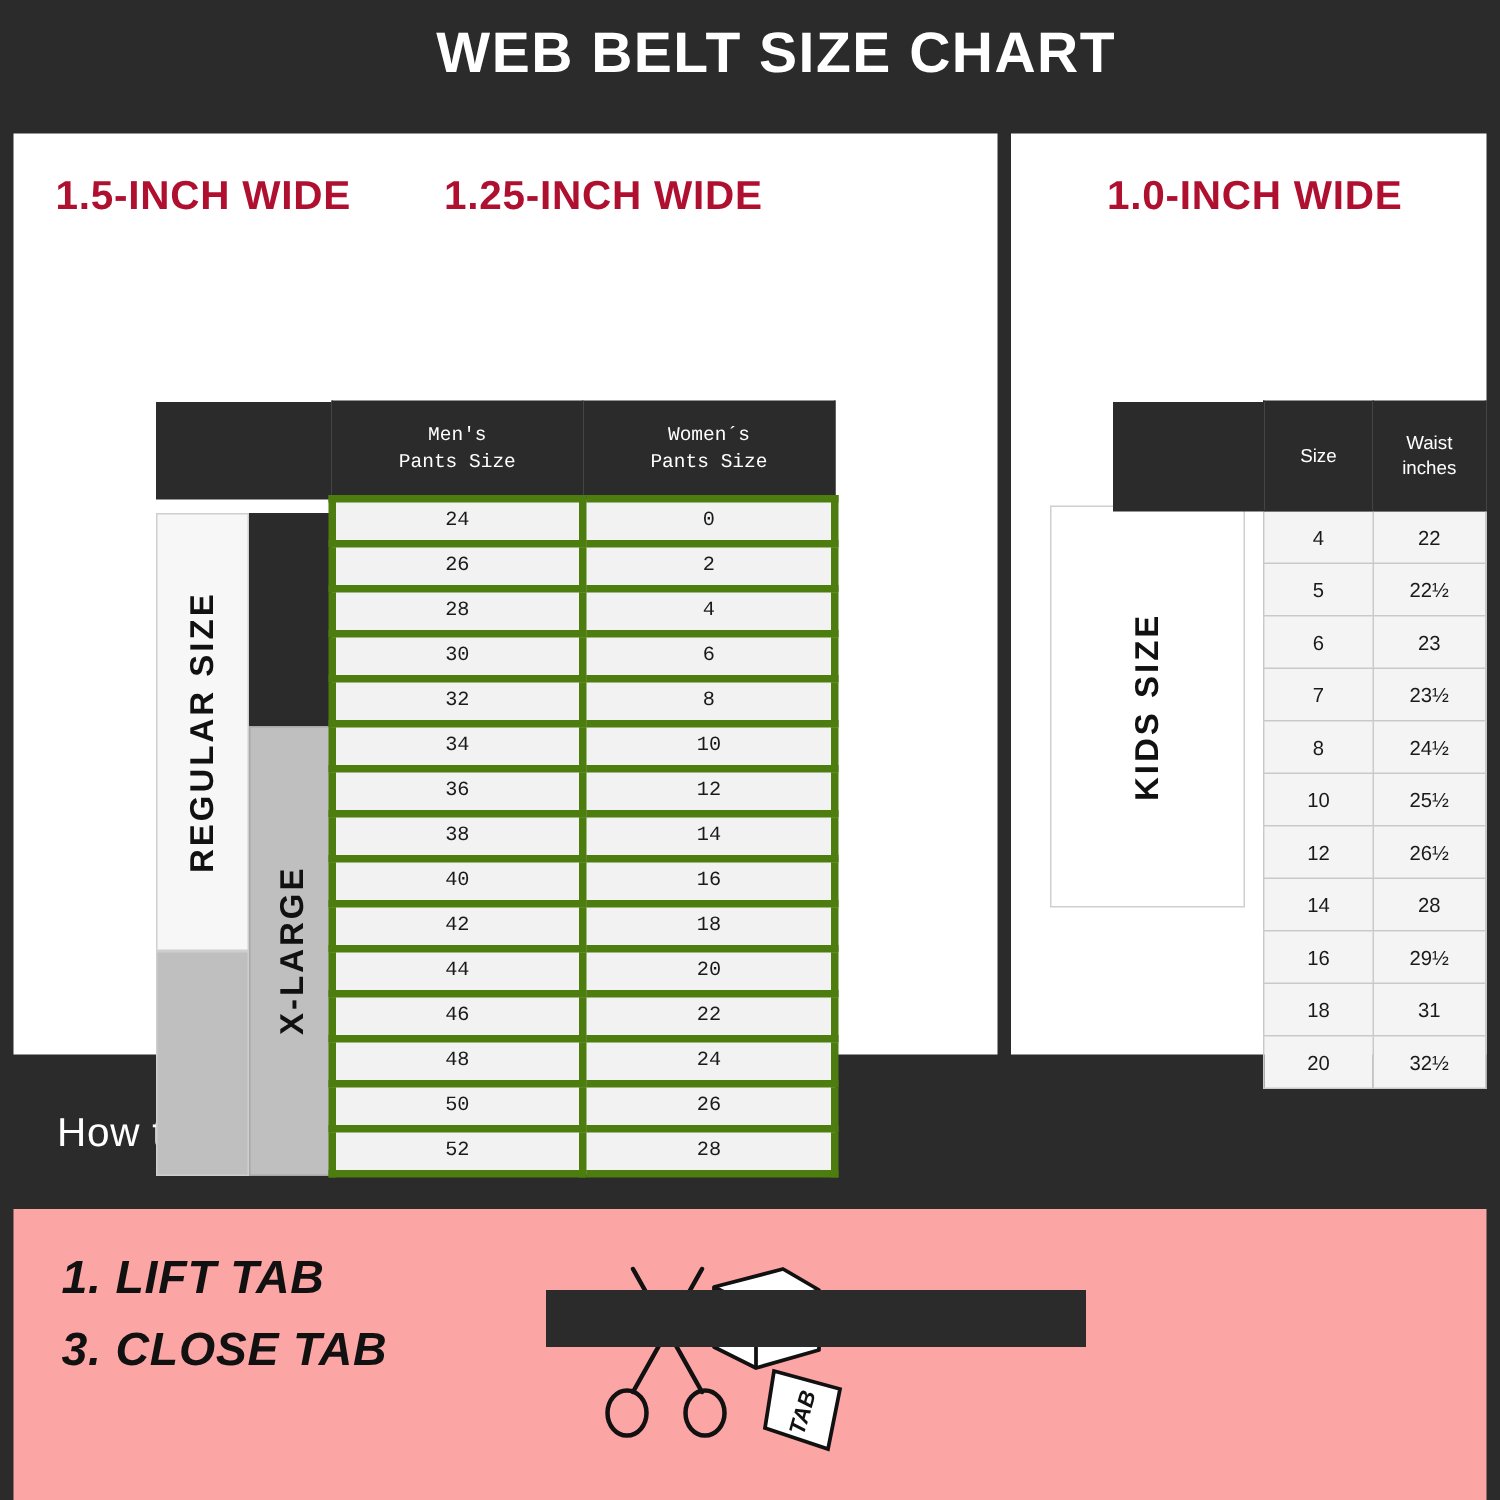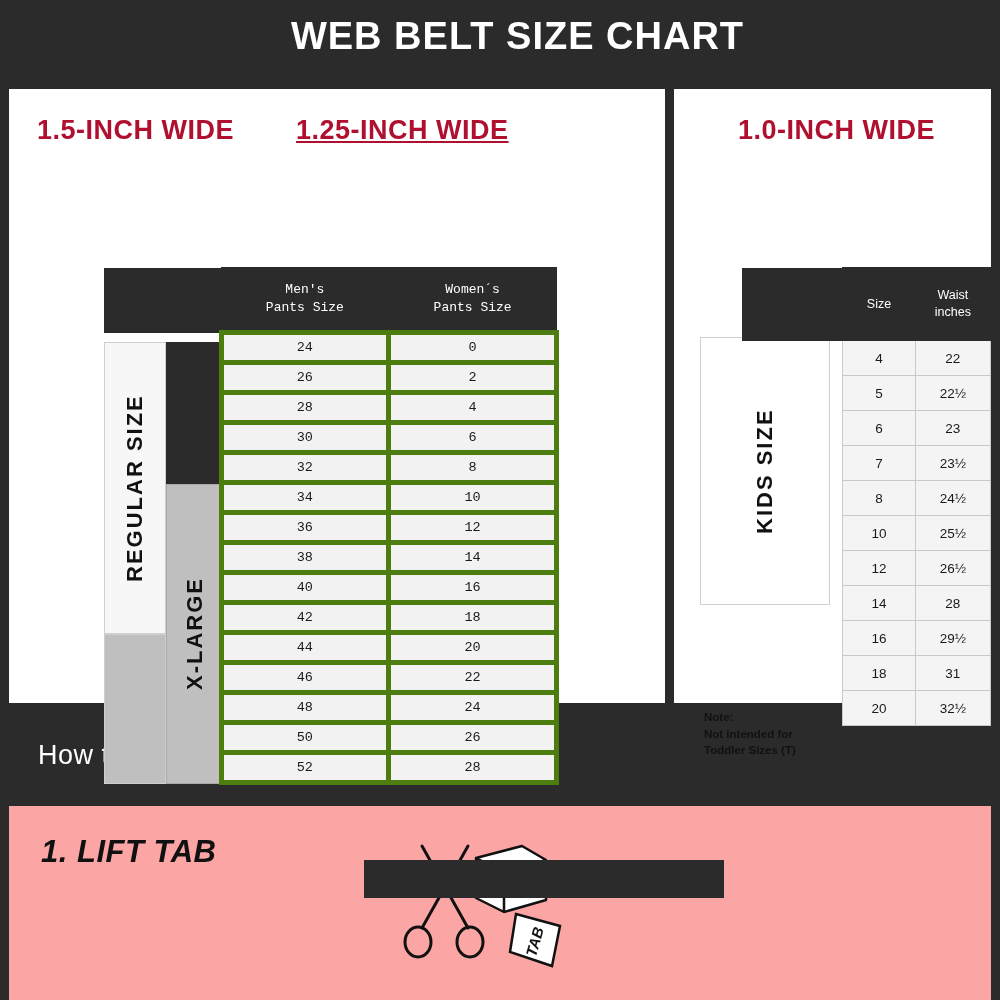--- a/index.html
+++ b/index.html
@@ -48,21 +48,21 @@
     display:flex;
     padding-top:26px;
     padding-left:28px;
   }
   .sect-head{
     color:#b01030;
     font-size:27px;
     font-weight:bold;
     letter-spacing:0.5px;
   }
-  .sect-head.second{margin-left:62px;text-decoration:underline;}
+  .sect-head.second{margin-left:62px;}
   .sect-head.right{margin-left:36px;}
 
   
   table{border-collapse:collapse;}
   .adultwrap{
     position:absolute;
     left:95px;top:178px;font-family:Liberation Mono, monospace;
   }
   .adult{
     width:455px;
@@ -282,25 +282,20 @@
       </div>
     </div>
 
     <div class="panel panel-right">
       <div class="panel-heads">
         <div class="sect-head right">1.0-INCH WIDE</div>
       </div>
 
       <div class="vl-kids">KIDS SIZE</div>
 
-      <div class="note">
-        <div>Note:</div>
-        <div>Not intended for</div>
-        <div>Toddler Sizes (T)</div>
-      </div>
 
       <div class="kidswrap">
         <table class="kids">
           <thead>
             <tr>
               <th class="labelhead"></th>
               <th>Size</th>
               <th>
                 <div>Waist</div>
                 <div>inches</div>
@@ -359,20 +354,21 @@
     </div>
   </div>
 
   <div class="howbar">
     <span>How to adjust....</span>
   </div>
 
   <div class="bottom">
     <div class="steps">
       <div>1. LIFT TAB</div>
+      <div>3. CLOSE TAB</div>
     </div>
 
     <div class="beltart">
       <div class="belt"></div>
       <svg width="300" height="130" viewBox="0 0 300 130">
 
         <g fill="#ffffff" stroke="#111" stroke-width="2.5" stroke-linejoin="round">
           <path d="M112 16 L158 4 L182 18 L182 58 L140 70 L112 56 Z"></path>
           <path d="M112 16 L140 30 L140 70" fill="none"></path>
           <path d="M140 30 L182 18" fill="none"></path>

